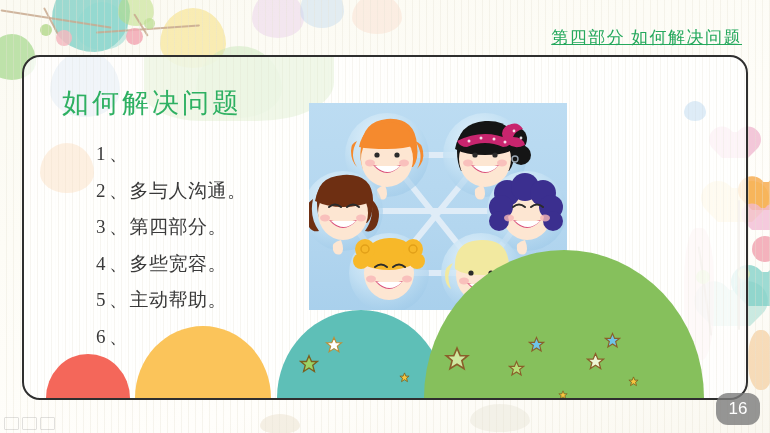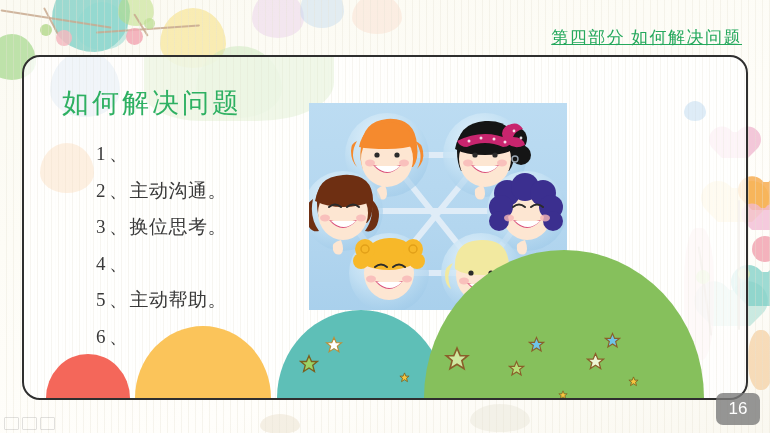--- a/index.html
+++ b/index.html
@@ -141,21 +141,21 @@
     width: 0; height: 0;
   }
   .star svg { display:block; }
 
   
   #page-badge {
     position: absolute;
     right: 10px; bottom: 8px;
     width: 44px; height: 32px;
     background: rgba(124,124,124,0.80);
-    border-radius: 7px;
+    border-radius: 12px;
     color: #ffffff;
     font-size: 17px;
     display: flex; align-items: center; justify-content: center;
     font-family: "Liberation Sans", sans-serif;
     z-index: 40;
   }
 
   
   #viewer-icons {
     position: absolute;
@@ -234,30 +234,31 @@
     <div id="slide-title">如何解决问题</div>
 
     <div id="bullet-list">
       <div class="bullet-row">
         <span class="bullet-num">1</span>
         <span class="bullet-sep">、</span>
       </div>
       <div class="bullet-row">
         <span class="bullet-num">2</span>
         <span class="bullet-sep">、</span>
-        <span class="bullet-text">主动沟通。</span>
+        <span class="bullet-text">多与人沟通。</span>
       </div>
       <div class="bullet-row">
         <span class="bullet-num">3</span>
         <span class="bullet-sep">、</span>
-        <span class="bullet-text">换位思考。</span>
+        <span class="bullet-text">第四部分。</span>
       </div>
       <div class="bullet-row">
         <span class="bullet-num">4</span>
         <span class="bullet-sep">、</span>
+        <span class="bullet-text">多些宽容。</span>
       </div>
       <div class="bullet-row">
         <span class="bullet-num">5</span>
         <span class="bullet-sep">、</span>
         <span class="bullet-text">主动帮助。</span>
       </div>
       <div class="bullet-row">
         <span class="bullet-num">6</span>
         <span class="bullet-sep">、</span>
       </div>

